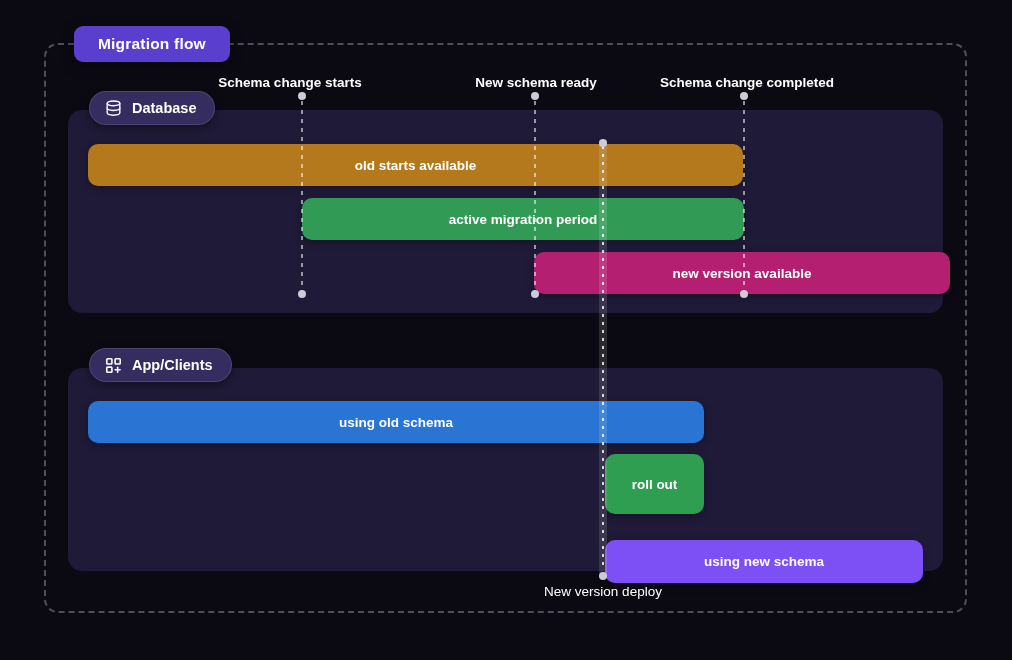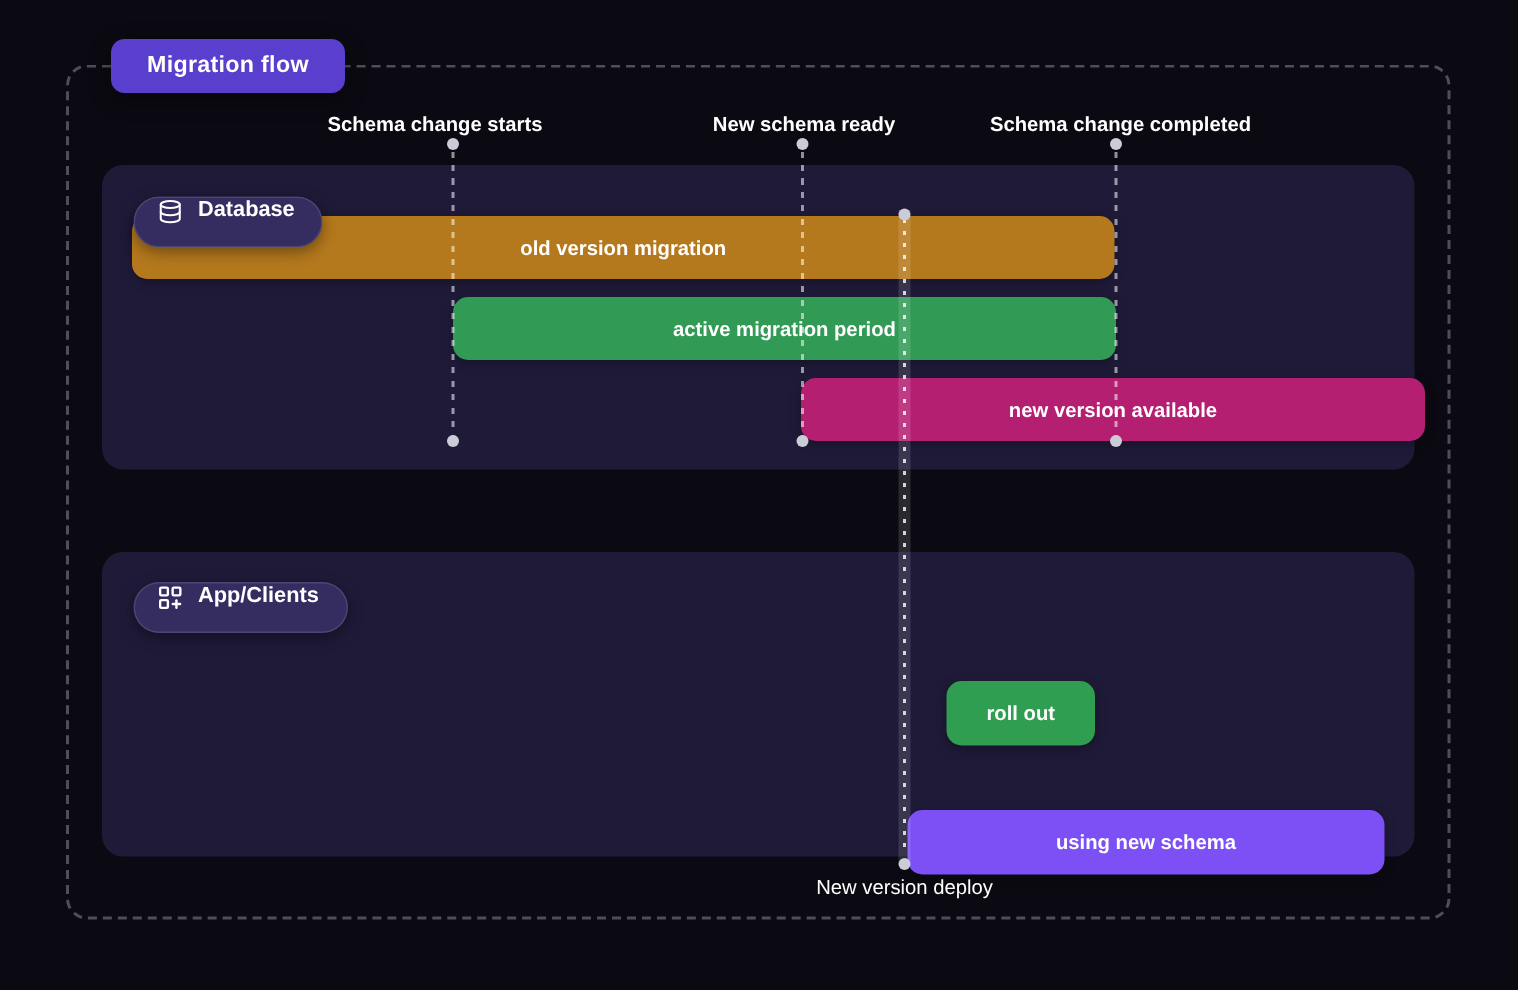--- a/index.html
+++ b/index.html
@@ -19,40 +19,39 @@
     box-shadow:0 4px 14px rgba(0,0,0,.45);
   }
   .panel{
     position:absolute;left:68px;width:875px;height:203px;
     border-radius:14px;z-index:1;
   }
   .panel-db{top:110px;}
   .panel-app{top:368px;}
   .section-badge{
     position:absolute;height:34px;z-index:5;
-    display:flex;align-items:flex-start;gap:9px;padding:0 18px 0 14px;
+    display:flex;align-items:center;gap:9px;padding:0 18px 0 14px;
     border-radius:17px;border:1px solid rgba(255,255,255,.12);
     font-size:14.5px;font-weight:700;
     box-shadow:0 3px 10px rgba(0,0,0,.4);
-    margin-top:40px;
   }
   .badge-db{left:89px;top:91px;}
   .badge-app{left:89px;top:348px;}
   .section-badge svg{display:block;}
   .bar{
     position:absolute;height:42px;border-radius:10px;z-index:2;
     display:flex;align-items:center;justify-content:center;
     font-size:13.5px;font-weight:700;color:#fff;
     box-shadow:0 2px 8px rgba(0,0,0,.3);
   }
   .bar-old       {left:88px; top:144px;width:655px;}
   .bar-active    {left:302px;top:198px;width:442px;}
   .bar-newavail  {left:534px;top:252px;width:416px;}
   .bar-usingold  {left:88px; top:401px;width:616px;}
-  .bar-rollout   {left:605px;top:454px;width:99px; height:43px;margin-left:26px;}
+  .bar-rollout   {left:605px;top:454px;width:99px; height:60px;}
   .bar-usingnew  {left:605px;top:508px;width:318px;height:43px;}
   .marker-label{
     position:absolute;top:75px;transform:translateX(-50%);
     white-space:nowrap;font-size:13.5px;font-weight:700;z-index:6;
   }
   .ml-1{left:290px;} .ml-2{left:536px;} .ml-3{left:747px;}
   .vline{
     position:absolute;width:2px;top:101px;height:190px;z-index:3;
     background:repeating-linear-gradient(180deg,rgba(255,255,255,.55) 0 4px,transparent 4px 9px);
   }
@@ -108,21 +107,21 @@
       <svg width="19" height="19" viewBox="0 0 24 24" fill="none" stroke="#ffffff" stroke-width="1.7" stroke-linecap="round">
         <ellipse cx="12" cy="5.5" rx="8" ry="3"></ellipse>
         <path d="M4 5.5v6c0 1.7 3.6 3 8 3s8-1.3 8-3v-6"></path>
         <path d="M4 11.5v6c0 1.7 3.6 3 8 3s8-1.3 8-3v-6"></path>
       </svg>
     </span>
     <span>Database</span>
   </div>
 
   <div class="bar bar-old" style="background-color: rgb(181, 121, 29);">
-    <span>old version migration</span>
+    <span>old starts available</span>
   </div>
   <div class="bar bar-active" style="background-color: rgb(49, 154, 85);">
     <span>active migration period</span>
   </div>
   <div class="bar bar-newavail" style="background-color: rgb(181, 31, 114);">
     <span>new version available</span>
   </div>
 
   <div class="panel panel-app" style="background-color: rgb(31, 26, 56);"></div>
   <div class="section-badge badge-app" style="background-color: rgb(53, 44, 96);">
@@ -131,20 +130,23 @@
         <rect x="3.5" y="3.5" width="6.5" height="6.5" rx="1"></rect>
         <rect x="14" y="3.5" width="6.5" height="6.5" rx="1"></rect>
         <rect x="3.5" y="14" width="6.5" height="6.5" rx="1"></rect>
         <path d="M17.2 14.2v6.2"></path>
           <path d="M14.1 17.3h6.2"></path>
       </svg>
     </span>
     <span>App/Clients</span>
   </div>
 
+  <div class="bar bar-usingold" style="background-color: rgb(42, 116, 212);">
+    <span>using old schema</span>
+  </div>
   <div class="bar bar-rollout" style="background-color: rgb(47, 158, 80);">
     <span>roll out</span>
   </div>
   <div class="bar bar-usingnew" style="background-color: rgb(124, 80, 245); margin-top: 32px;">
     <span>using new schema</span>
   </div>
 
   <div class="deploy-band"></div>
   <div class="deploy-line"></div>
   <div class="dot dot-dt"></div>

